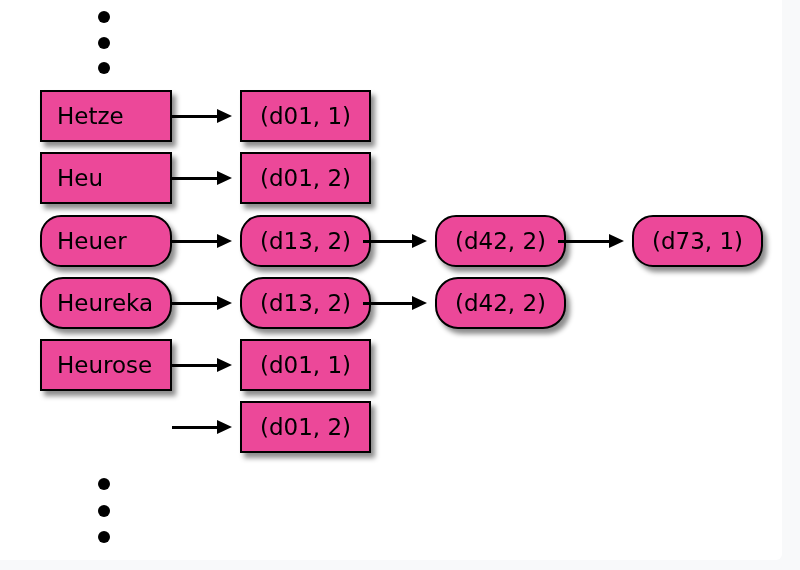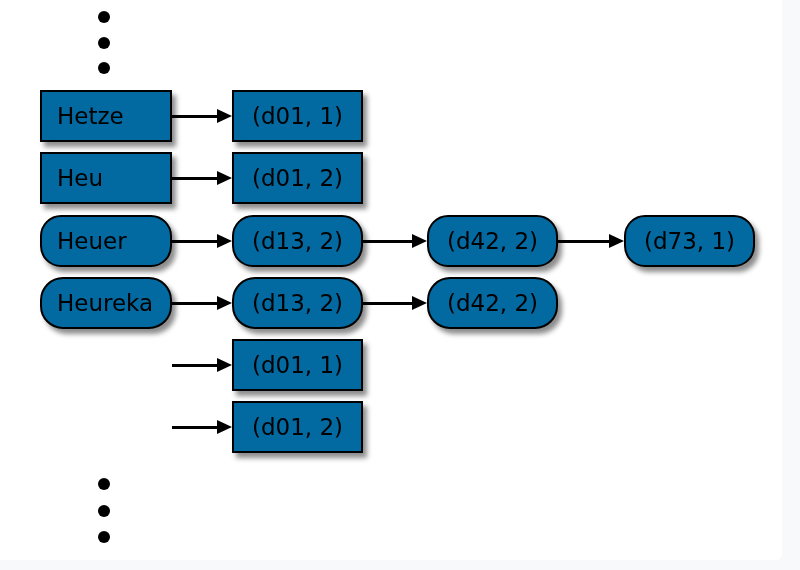--- a/index.html
+++ b/index.html
@@ -18,31 +18,31 @@
     left: 0; top: 0;
     width: 782px;
     height: 560px;
     background: #ffffff;
     border-radius: 0 0 6px 0;
   }
 
   .node {
     position: absolute;
     height: 52px;
-    background: #0369a1;
+    background: #ec4899;
     border: 2.5px solid #000000;
     box-shadow: 4px 5px 5px rgba(0,0,0,0.45);
     display: flex;
     align-items: center;
     font-size: 23px;
     color: #000000;
     white-space: nowrap;
   }
   .term   { left: 40px;  width: 132px; padding-left: 15px; justify-content: flex-start; }
-  .posting{ width: 131px; justify-content: center; }
+  .posting{ width: 131px; justify-content: center; margin-left: 8px; }
   .col-a { left: 232px; }
   .col-b { left: 427px; }
   .col-c { left: 624px; }
   .r0 { top: 90px; }
   .r1 { top: 152px; }
   .r2 { top: 215px; border-radius: 21px; }
   .r3 { top: 277px; border-radius: 23px; }
   .r4 { top: 339px; }
   .r5 { top: 401px; }
 
@@ -128,20 +128,23 @@
     </div>
     <div class="arrow a1 ay3"></div>
     <div class="node posting col-a r3">
       <span>(d13, 2)</span>
     </div>
     <div class="arrow a2 ay3"></div>
     <div class="node posting col-b r3">
       <span>(d42, 2)</span>
     </div>
 
+    <div class="node term r4">
+      <span>Heurose</span>
+    </div>
     <div class="arrow a1 ay4"></div>
     <div class="node posting col-a r4">
       <span>(d01, 1)</span>
     </div>
 
     <div class="arrow a1 ay5"></div>
     <div class="node posting col-a r5">
       <span>(d01, 2)</span>
     </div>
 

